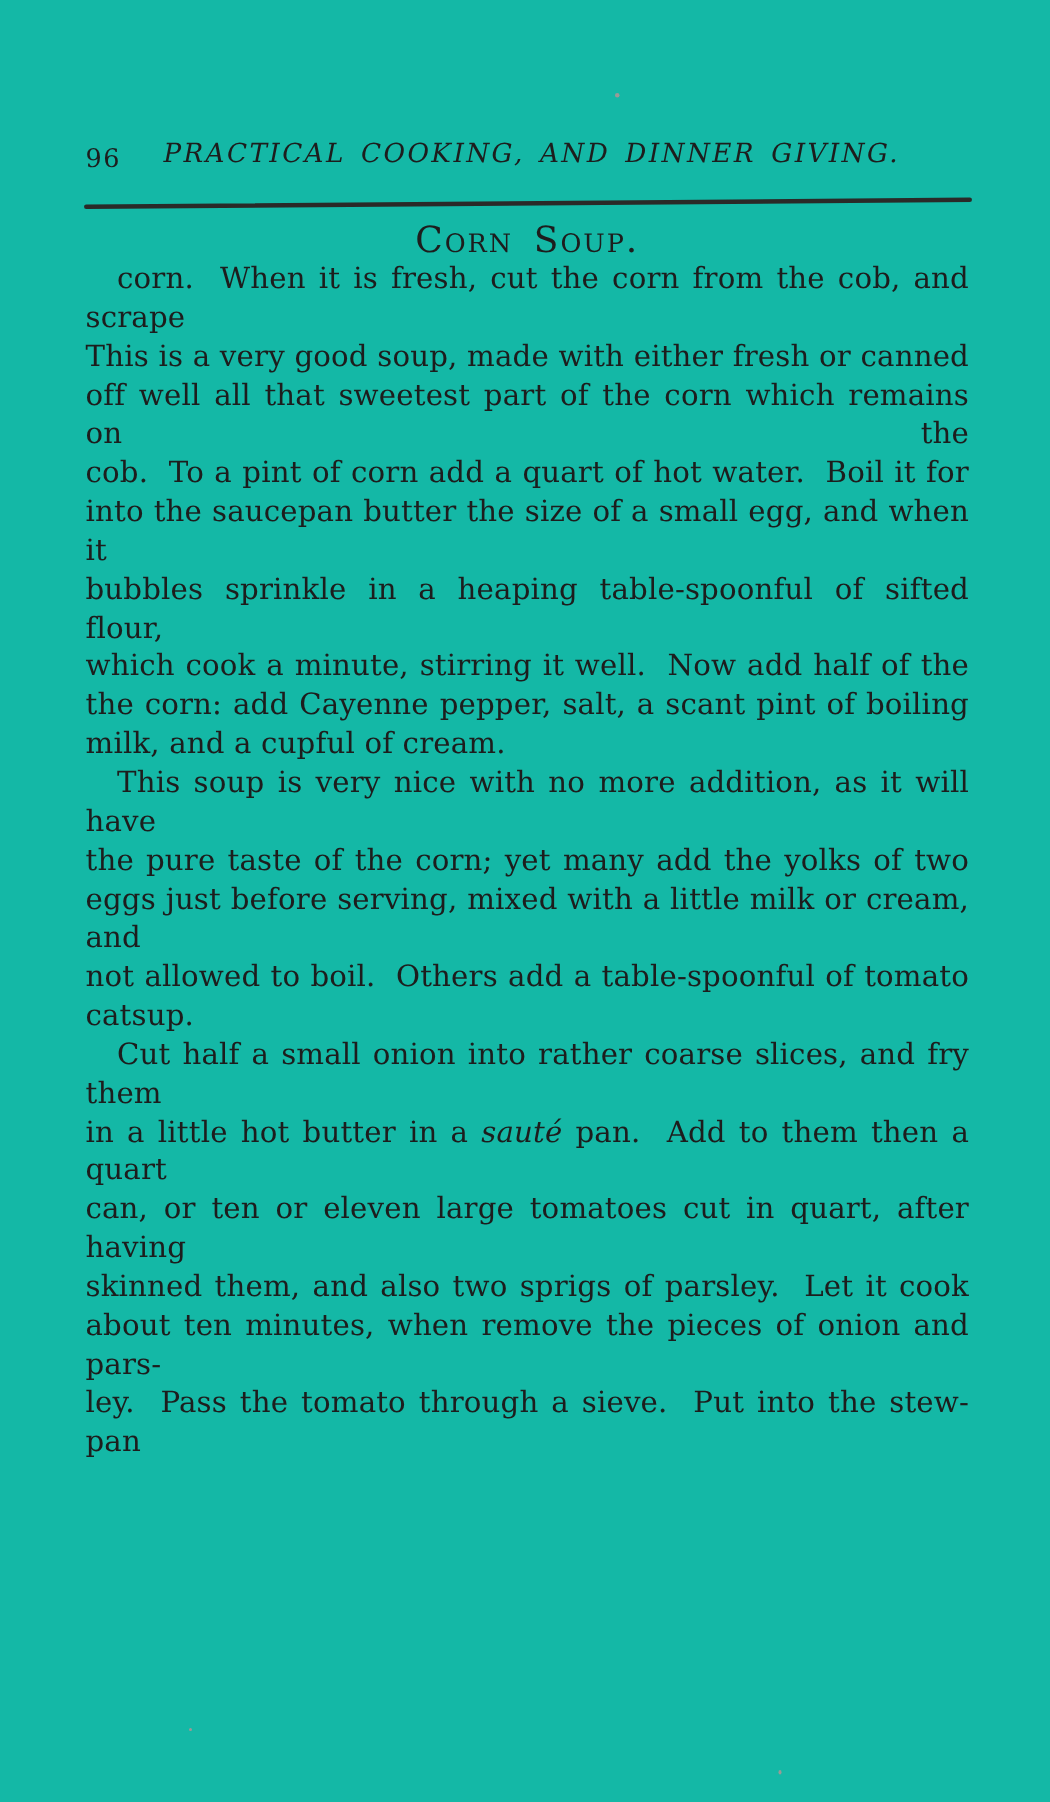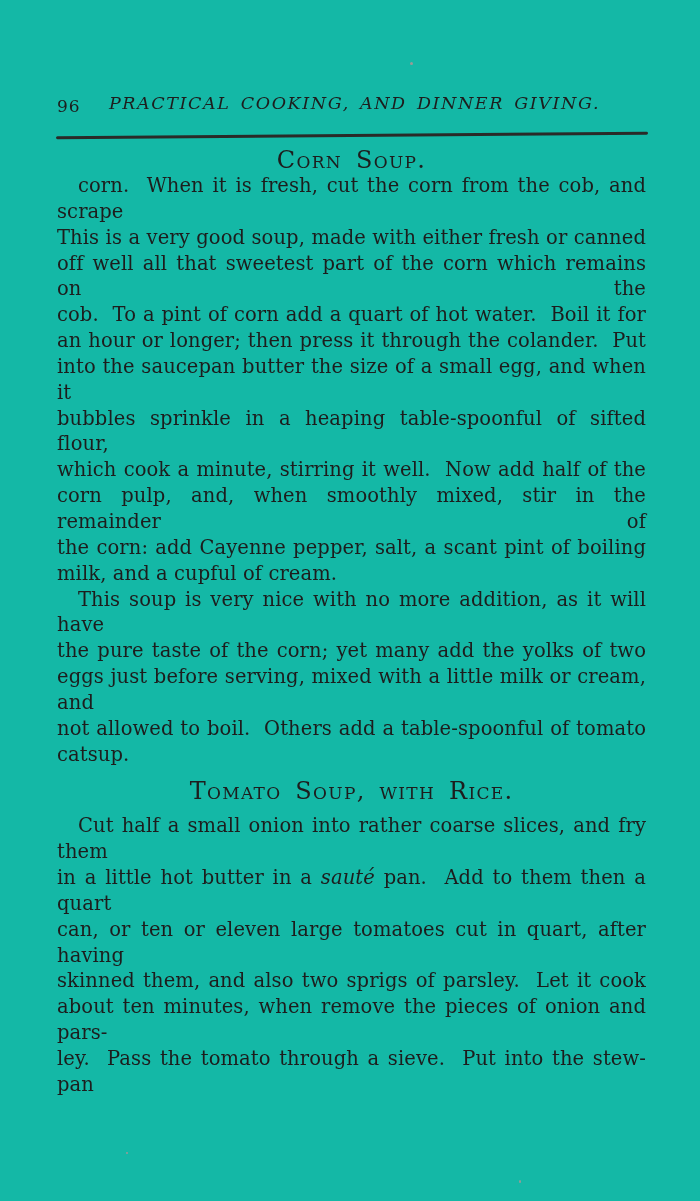--- a/index.html
+++ b/index.html
@@ -81,36 +81,33 @@
   <span class="page-number">96</span>
   <div class="running-header">PRACTICAL COOKING, AND DINNER GIVING.</div>
   <div class="header-rule"></div>
   <div class="page-body">
       <div class="heading">Corn Soup.</div>
       <div class="para indent">
         <div class="line">corn.&nbsp; When it is fresh, cut the corn from the cob, and scrape</div>
         <div class="line">This is a very good soup, made with either fresh or canned</div>
         <div class="line">off well all that sweetest part of the corn which remains on the</div>
         <div class="line">cob.&nbsp; To a pint of corn add a quart of hot water.&nbsp; Boil it for</div>
-        <div class="line">an hour or longer; then press it through the colander.&nbsp; Put</div>
         <div class="line">into the saucepan butter the size of a small egg, and when it</div>
         <div class="line">bubbles sprinkle in a heaping table-spoonful of sifted flour,</div>
         <div class="line">which cook a minute, stirring it well.&nbsp; Now add half of the</div>
-        <div class="line">corn pulp, and, when smoothly mixed, stir in the remainder of</div>
         <div class="line">the corn: add Cayenne pepper, salt, a scant pint of boiling</div>
         <div class="line last">milk, and a cupful of cream.</div>
       </div>
       <div class="para indent">
         <div class="line">This soup is very nice with no more addition, as it will have</div>
         <div class="line">the pure taste of the corn; yet many add the yolks of two</div>
         <div class="line">eggs just before serving, mixed with a little milk or cream, and</div>
         <div class="line">not allowed to boil.&nbsp; Others add a table-spoonful of tomato</div>
         <div class="line last">catsup.</div>
       </div>
-      <div class="heading spaced">Tomato Soup, with Rice.</div>
       <div class="para indent">
         <div class="line">Cut half a small onion into rather coarse slices, and fry them</div>
         <div class="line">in a little hot butter in a <em>sauté</em> pan.&nbsp; Add to them then a quart</div>
         <div class="line">can, or ten or eleven large tomatoes cut in quart, after having</div>
         <div class="line">skinned them, and also two sprigs of parsley.&nbsp; Let it cook</div>
         <div class="line">about ten minutes, when remove the pieces of onion and pars-</div>
         <div class="line">ley.&nbsp; Pass the tomato through a sieve.&nbsp; Put into the stew-pan</div>
       </div>
     </div>
   <div class="speck s1"></div>

